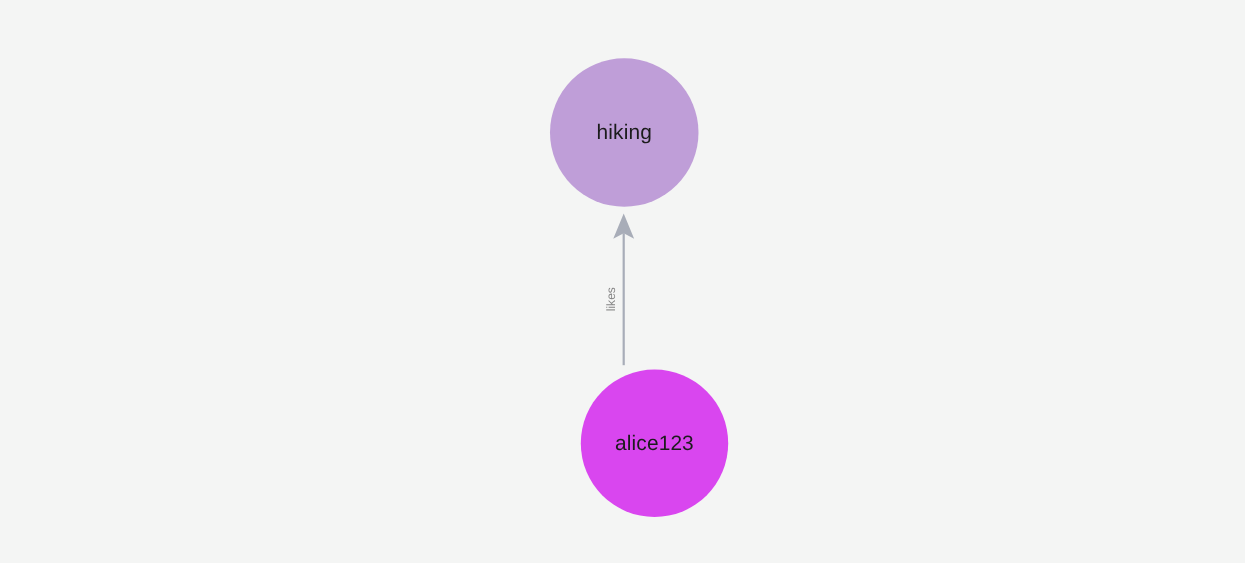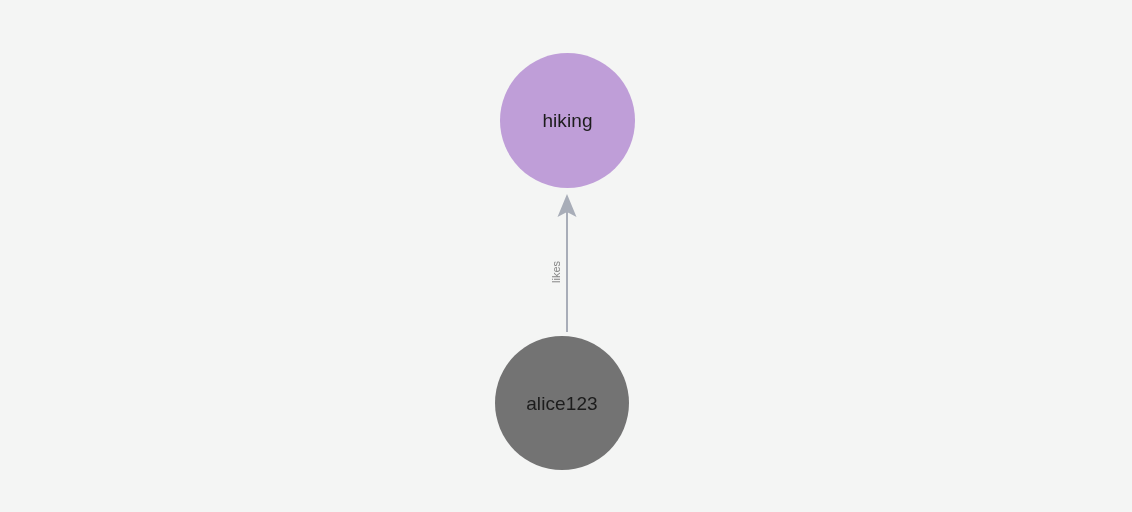--- a/index.html
+++ b/index.html
@@ -37,25 +37,25 @@
     user-select: none;
   }
   #node-hiking {
     left: 500px;
     top: 53px;
     width: 135px;
     height: 135px;
     background: #bf9ed8;
   }
   #node-alice123 {
-    left: 495px;
+    left: 528px;
     top: 336px;
     width: 134px;
     height: 134px;
-    background: #737373;
+    background: #d946ef;
   }
   #edge-layer {
     position: absolute;
     left: 0;
     top: 0;
     width: 1132px;
     height: 512px;
     pointer-events: none;
   }
   .edge-label {

